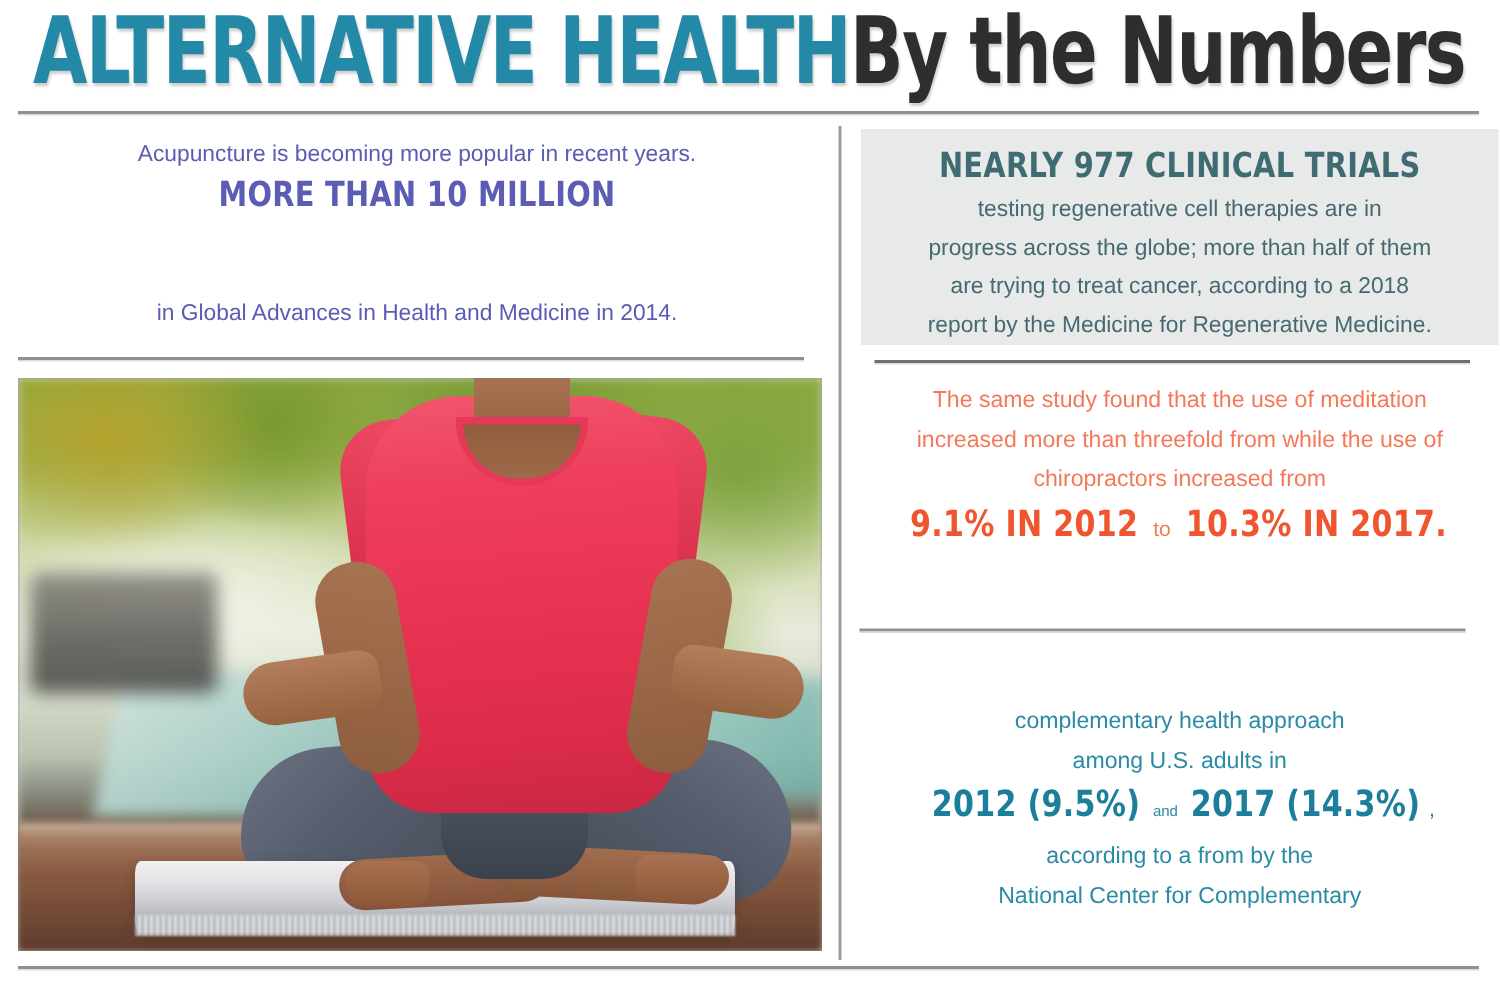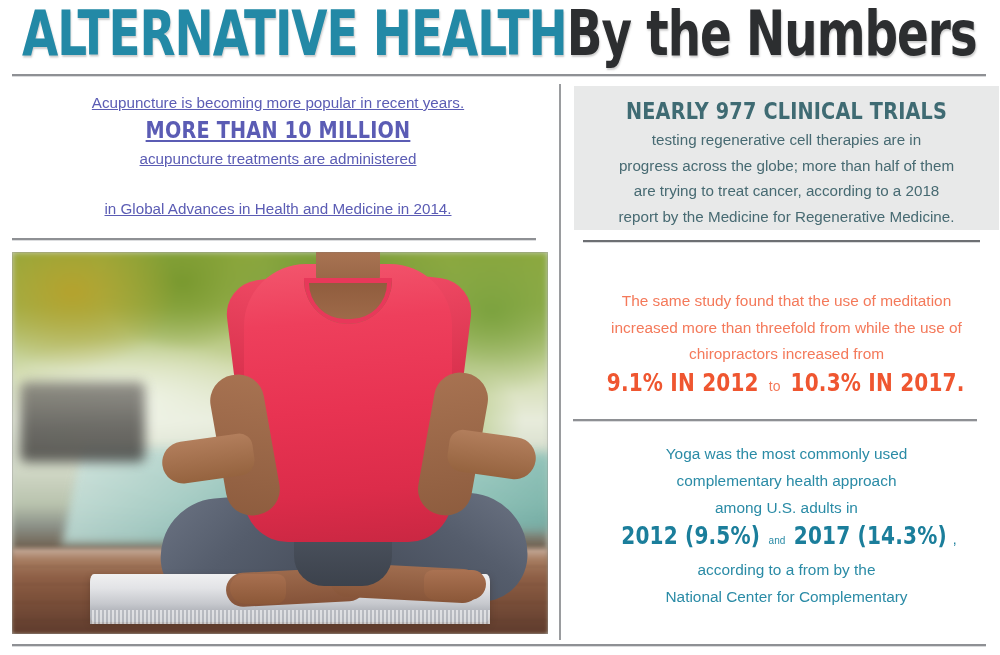--- a/index.html
+++ b/index.html
@@ -84,21 +84,20 @@
   #acupuncture-block {
     position: absolute;
     left: 8px;
     top: 8px;
     width: 540px;
     text-align: center;
     color: #5b5cb4;
     font-size: 15.2px;
     line-height: 25px;
     font-weight: 400;
-    text-decoration: underline;
   }
   #acupuncture-headline {
     display: block;
     font-family: "DejaVu Sans Condensed", "Liberation Sans Narrow", "Liberation Sans", sans-serif;
     font-weight: 700;
     font-size: 23px;
     line-height: 31px;
     letter-spacing: 0.2px;
     color: #5b5cb4;
     transform: scaleX(0.93);
@@ -350,21 +349,20 @@
   
   #meditation-block {
     position: absolute;
     left: 14px;
     top: 172px;
     width: 425px;
     text-align: center;
     color: #f4795a;
     font-size: 15.4px;
     line-height: 26.5px;
-    margin-top: 34px;
   }
   .stat-orange {
     font-family: "DejaVu Sans Condensed", "Liberation Sans Narrow", "Liberation Sans", sans-serif;
     font-weight: 700;
     font-size: 24px;
     letter-spacing: 0.2px;
     color: #ef5630;
     display: inline-block;
     transform: scaleX(0.93);
   }
@@ -441,21 +439,21 @@
     <div id="header-rule"></div>
   </div>
 
   <div id="column-divider"></div>
 
   <div id="left-column">
 
     <div id="acupuncture-block">
       <span>Acupuncture is becoming more popular in recent years.</span>
       <span id="acupuncture-headline">MORE THAN 10 MILLION</span>
-      <span>acupuncture treatments are administered</span><br>
+      <br>
       <br>
       <span>in Global Advances in Health and Medicine in 2014.</span>
     </div>
 
     <div id="left-divider"></div>
 
     <div id="photo-frame">
       <div class="ph" id="ph-bg"></div>
       <div class="ph" id="ph-pool"></div>
       <div class="ph" id="ph-pool2"></div>
@@ -501,21 +499,21 @@
     <div id="meditation-block">
       <span>The same study found that the use of meditation</span><br>
       <span>increased more than threefold from</span>
       <span>while the use of chiropractors increased from</span>
       <div class="stat-line"><span class="stat-orange">9.1% IN 2012</span><span class="conn-orange"> to </span><span class="stat-orange">10.3% IN 2017.</span></div>
     </div>
 
     <div id="divider-meditation-yoga"></div>
 
     <div id="yoga-block">
-      <span>Yoga was the most commonly used</span><br>
+      <br>
       <span>complementary health approach</span><br>
       <span>among U.S. adults in</span>
       <div class="stat-line"><span class="stat-teal">2012 (9.5%)</span><span class="conn-teal"> and </span><span class="stat-teal">2017 (14.3%)</span><span class="comma-teal">,</span></div>
       <span>according to a from by the</span><br>
       <span>National Center for Complementary</span><br>
     </div>
 
   </div>
 
   <div id="footer-rule"></div>

